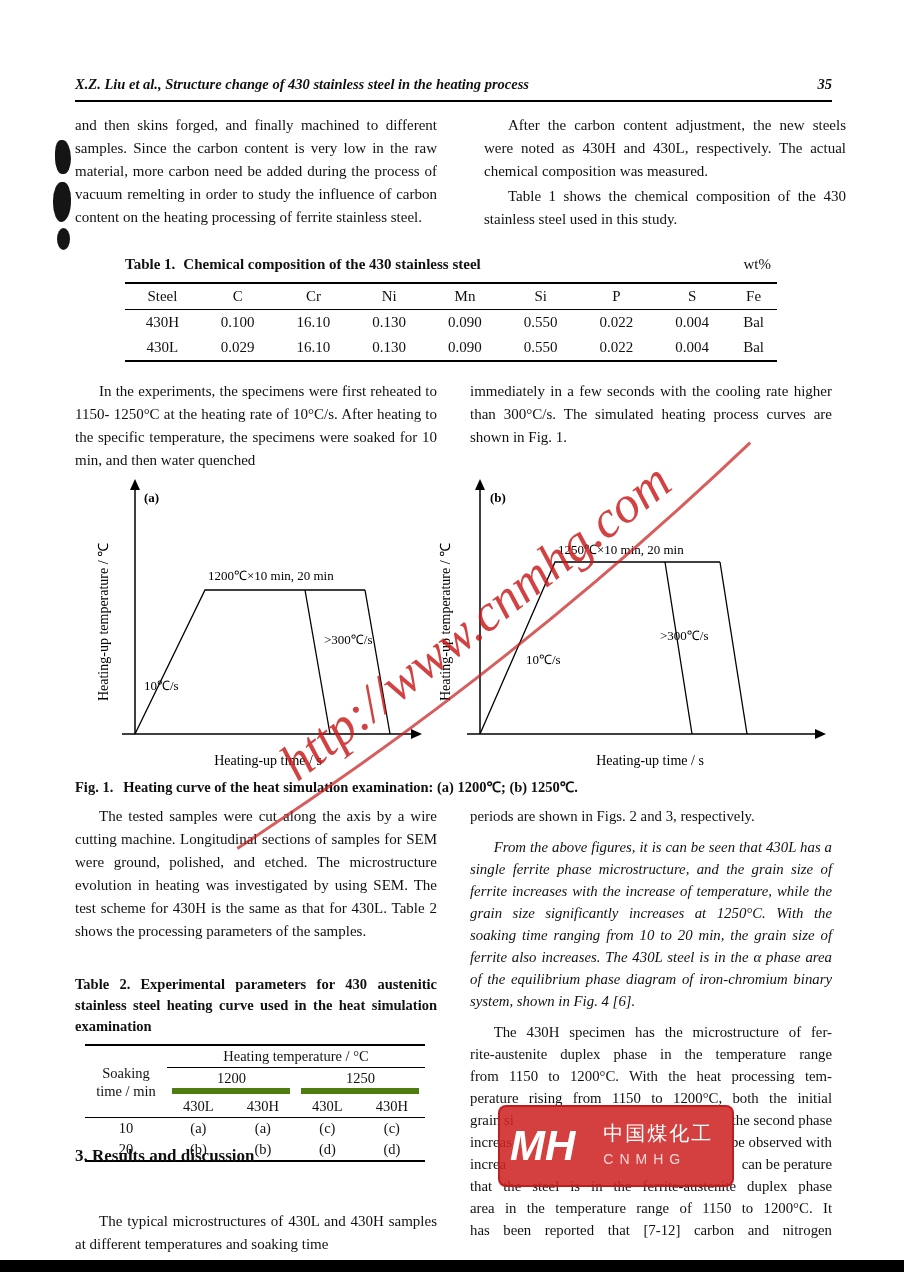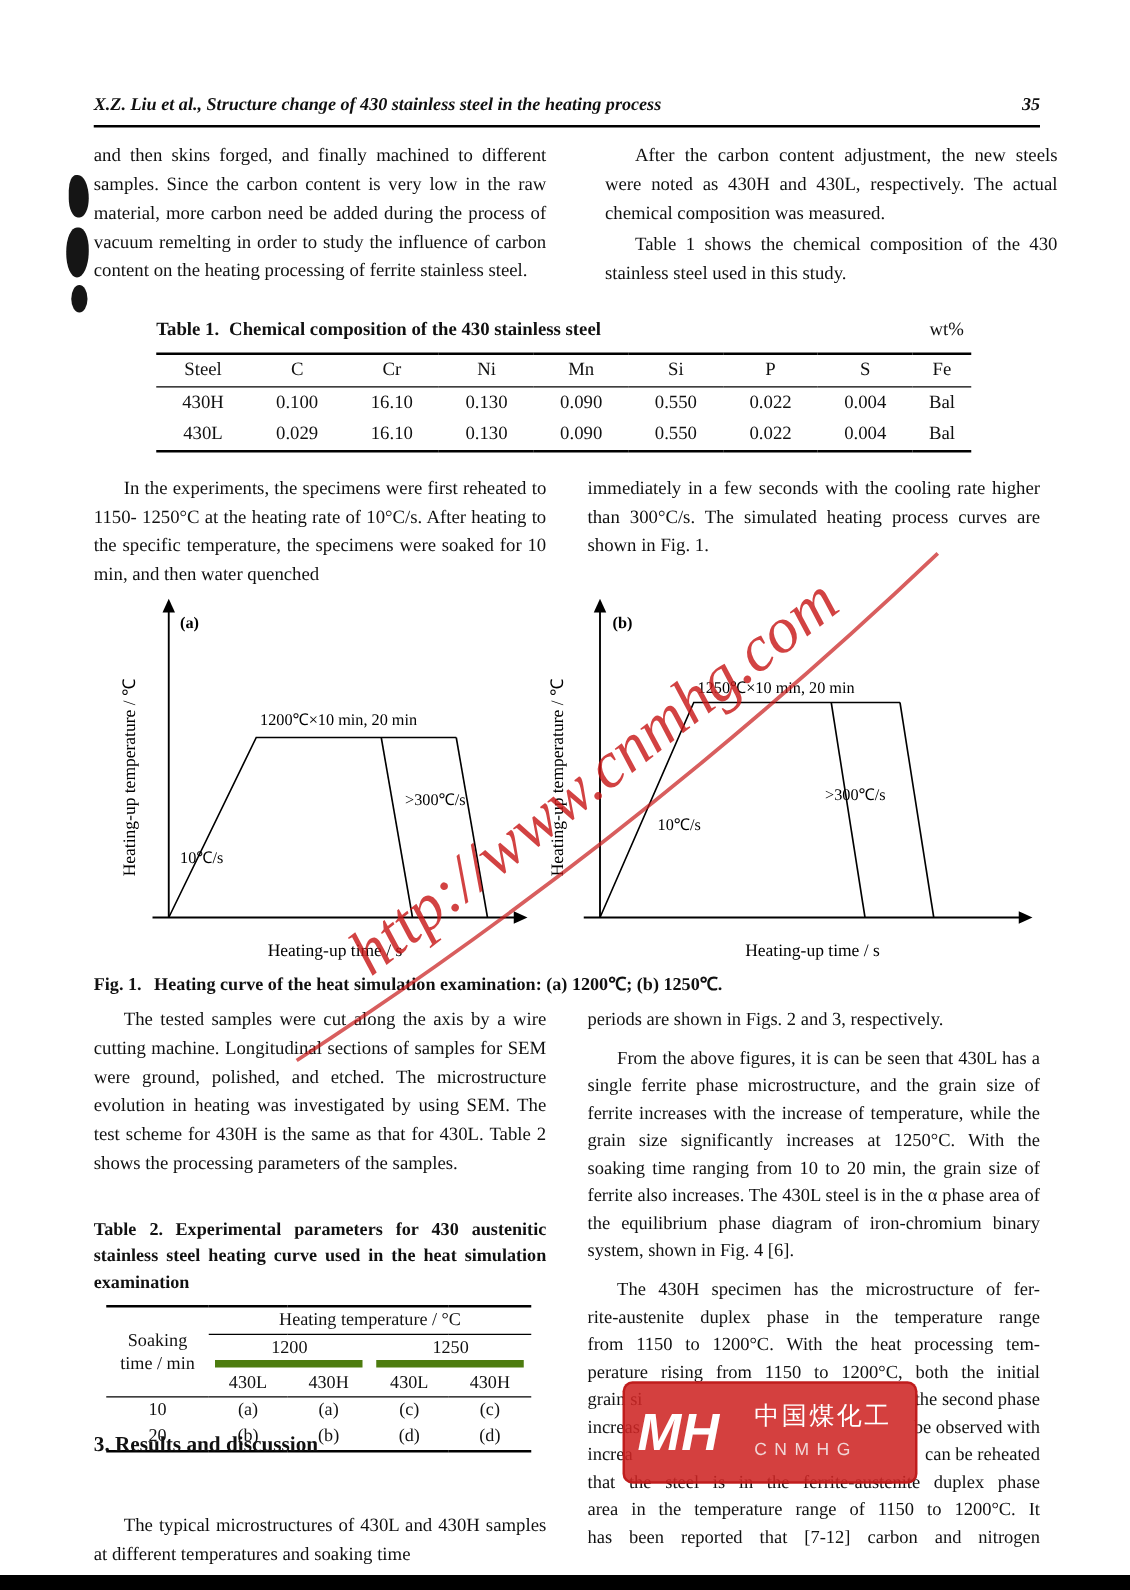--- a/index.html
+++ b/index.html
@@ -48,21 +48,21 @@
   .t2rowhead{width:82px;border-bottom:1px solid #000;line-height:18px;}
   .t2main{border-bottom:1px solid #000;}
   .t2sub td{border-bottom:1px solid #000;}
   .grpline{display:inline-block;min-width:118px;border-bottom:6px solid #4d7c0f;padding-bottom:1px;}
 
   .section-heading{left:75px;top:1146px;font-size:17px;font-weight:bold;}
   .closing{left:75px;top:1210px;}
 
   
   .rcol{left:470px;top:805px;width:362px;font-size:14.8px;line-height:22px;}
-  .just{text-align:justify;}
+  .just{text-align:justify;font-style:italic;}
   .p3{position:relative;margin-top:9px;}
   .jline{height:22px;overflow:hidden;text-align:justify;text-align-last:justify;}
   .sline{display:flex;justify-content:space-between;height:22px;}
   .ind{text-indent:1.6em;}
 
   
   .watermark{left:140px;top:592px;width:670px;transform:rotate(-38deg);
              color:rgba(200,25,25,0.82);font-size:52px;font-style:italic;
              white-space:nowrap;z-index:5;text-align:center;}
   .swoosh{position:absolute;left:0;top:56px;}
@@ -247,21 +247,21 @@
       <div class="sline">
         <span>grain si</span>
         <span>the second phase</span>
       </div>
       <div class="sline">
         <span>increas</span>
         <span>be observed with</span>
       </div>
       <div class="sline">
         <span>increa</span>
-        <span>can be reheated</span>
+        <span>can be perature</span>
       </div>
       <div class="jline">that the steel is in the ferrite-austenite duplex phase</div>
       <div class="jline">area in the temperature range of 1150 to 1200°C. It</div>
       <div class="jline">has been reported that [7-12] carbon and nitrogen</div>
 
       <div class="logo">
         <div class="logo-mh">MH</div>
         <div>
           <div class="logo-cn">中国煤化工</div>
           <div class="logo-en">CNMHG</div>

